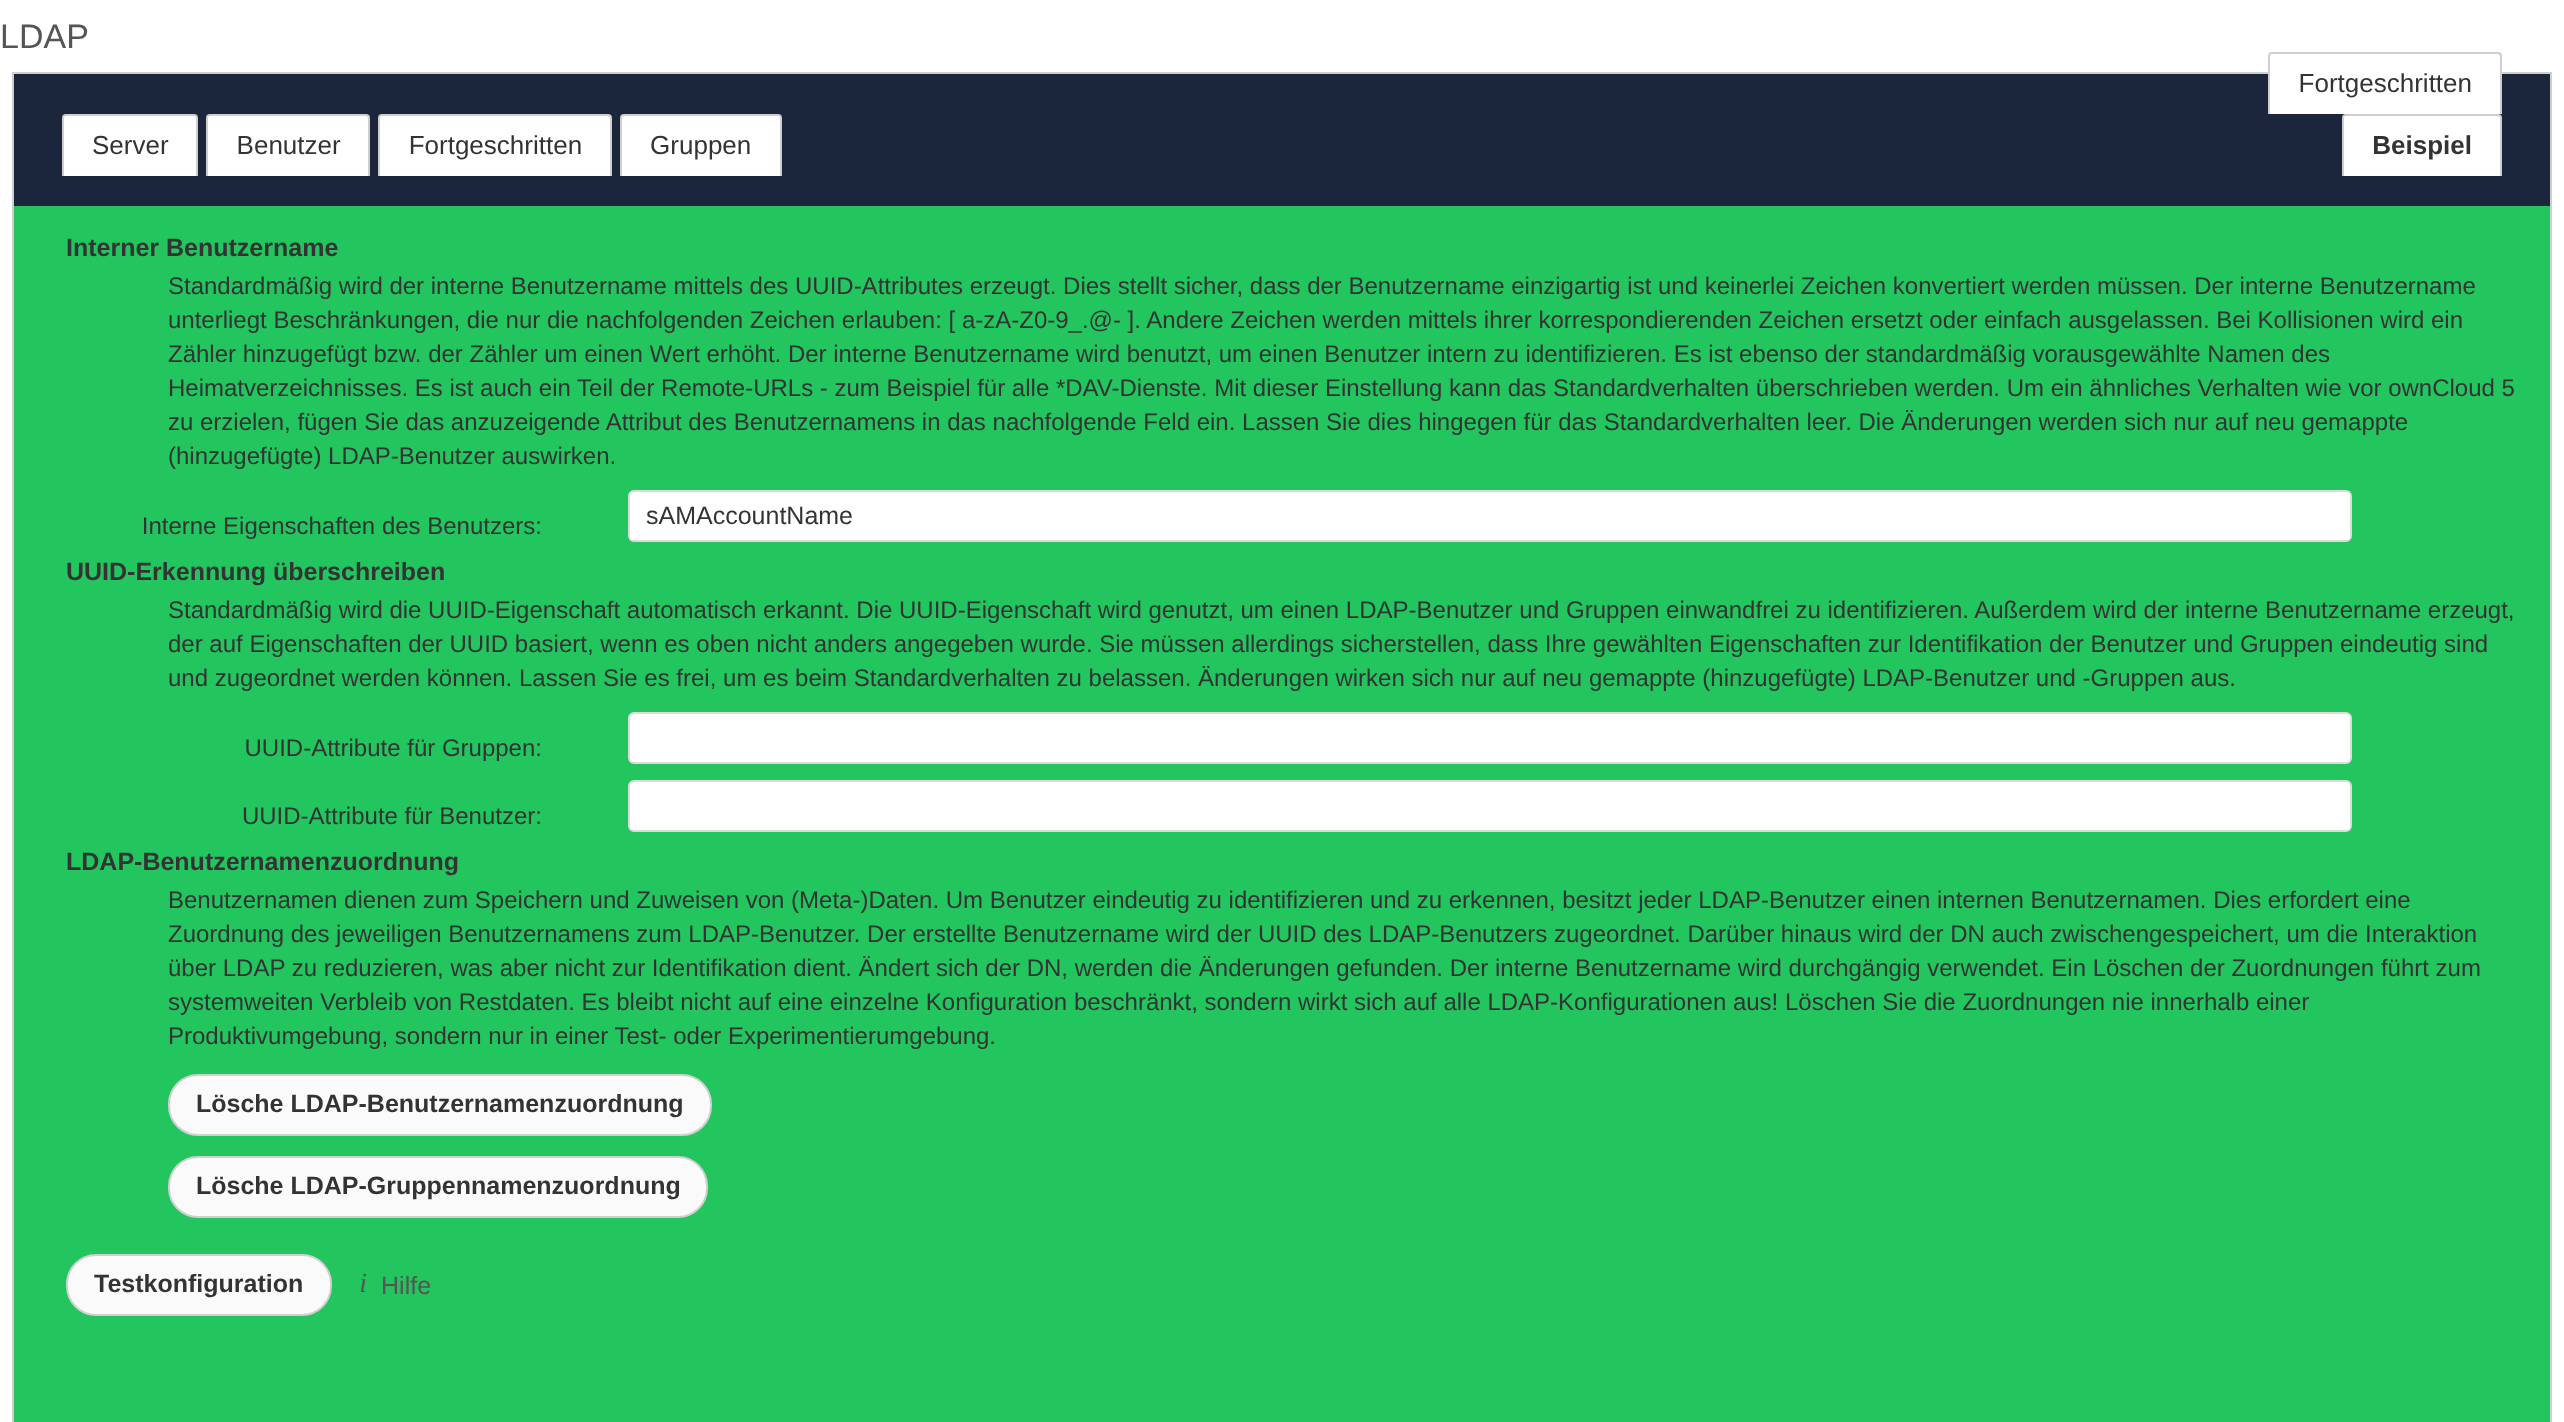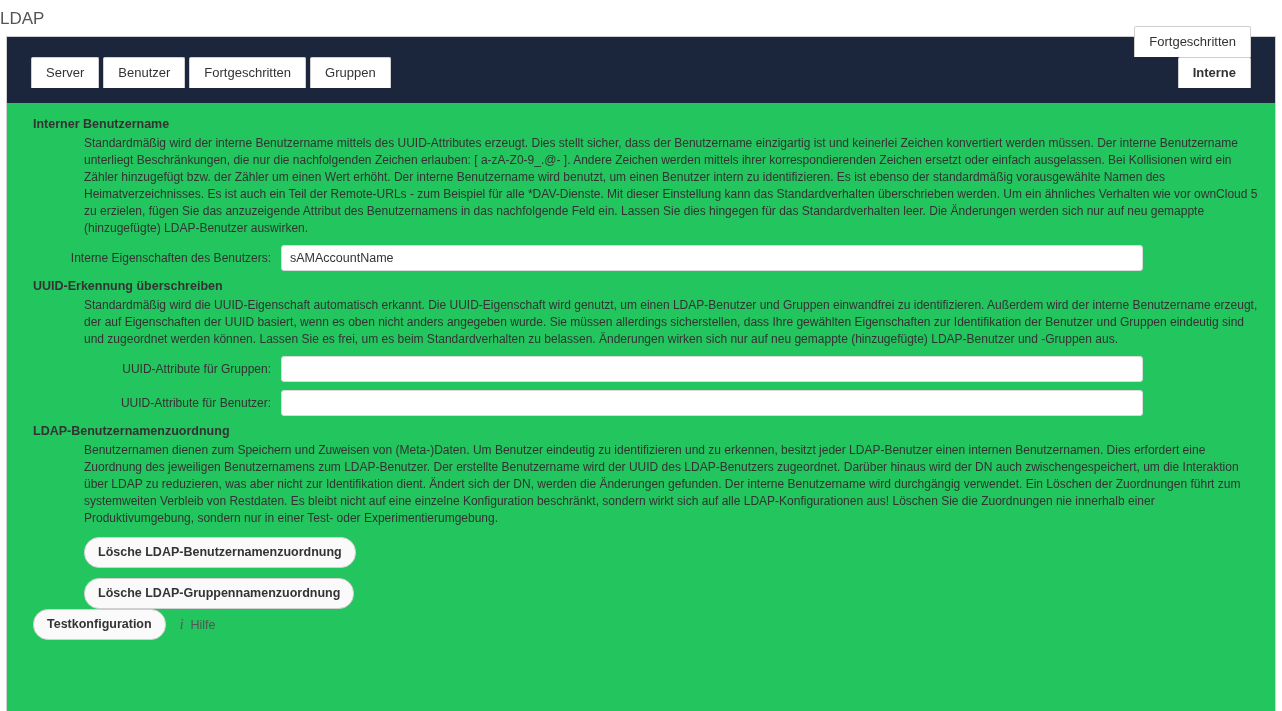--- a/index.html
+++ b/index.html
@@ -85,22 +85,23 @@
   .section-desc {
     font-size: 12px;
     line-height: 17px;
     color: #333333;
     margin: 0 0 6px 63px;
     max-width: 1175px;
     text-align: left;
   }
   .field-row {
     display: flex;
-    align-items: flex-start;
+    align-items: flex-end;
     margin: 8px 0 8px 0;
+    gap: 33px;
   }
   .field-label {
     width: 250px;
     text-align: right;
     padding-right: 10px;
     padding-top: 5px;
     font-size: 12px;
     color: #333333;
     line-height: 16px;
   }
@@ -131,20 +132,21 @@
     cursor: pointer;
     line-height: 15px;
   }
   .btn-row {
     margin-left: 63px;
     margin-top: 10px;
   }
   .bottom-row {
     display: flex;
     align-items: center;
+    margin-top: 18px;
     margin-left: 12px;
   }
   .help-link {
     margin-left: 14px;
     font-size: 12.5px;
     color: #555555;
     display: flex;
     align-items: center;
     cursor: pointer;
   }
@@ -165,21 +167,21 @@
 
   <div class="tabbar">
     <div class="left-tabs">
       <div class="tab">Server</div>
       <div class="tab">Benutzer</div>
       <div class="tab">Fortgeschritten</div>
       <div class="tab">Gruppen</div>
     </div>
     <div class="right-tabs">
       <div class="tab">Fortgeschritten</div>
-      <div class="tab active">Interne</div>
+      <div class="tab active">Beispiel</div>
     </div>
   </div>
 
   <div class="panel-body">
 
     <div class="section-heading">Interner Benutzername</div>
     <p class="section-desc">Standardmäßig wird der interne Benutzername mittels des UUID-Attributes erzeugt. Dies stellt sicher, dass der Benutzername einzigartig ist und keinerlei Zeichen konvertiert werden müssen. Der interne Benutzername unterliegt Beschränkungen, die nur die nachfolgenden Zeichen erlauben: [ a-zA-Z0-9_.@- ]. Andere Zeichen werden mittels ihrer korrespondierenden Zeichen ersetzt oder einfach ausgelassen. Bei Kollisionen wird ein Zähler hinzugefügt bzw. der Zähler um einen Wert erhöht. Der interne Benutzername wird benutzt, um einen Benutzer intern zu identifizieren. Es ist ebenso der standardmäßig vorausgewählte Namen des Heimatverzeichnisses. Es ist auch ein Teil der Remote-URLs - zum Beispiel für alle *DAV-Dienste. Mit dieser Einstellung kann das Standardverhalten überschrieben werden. Um ein ähnliches Verhalten wie vor ownCloud 5 zu erzielen, fügen Sie das anzuzeigende Attribut des Benutzernamens in das nachfolgende Feld ein. Lassen Sie dies hingegen für das Standardverhalten leer. Die Änderungen werden sich nur auf neu gemappte (hinzugefügte) LDAP-Benutzer auswirken.</p>
 
     <div class="field-row">
       <div class="field-label">Interne Eigenschaften des Benutzers:</div>

